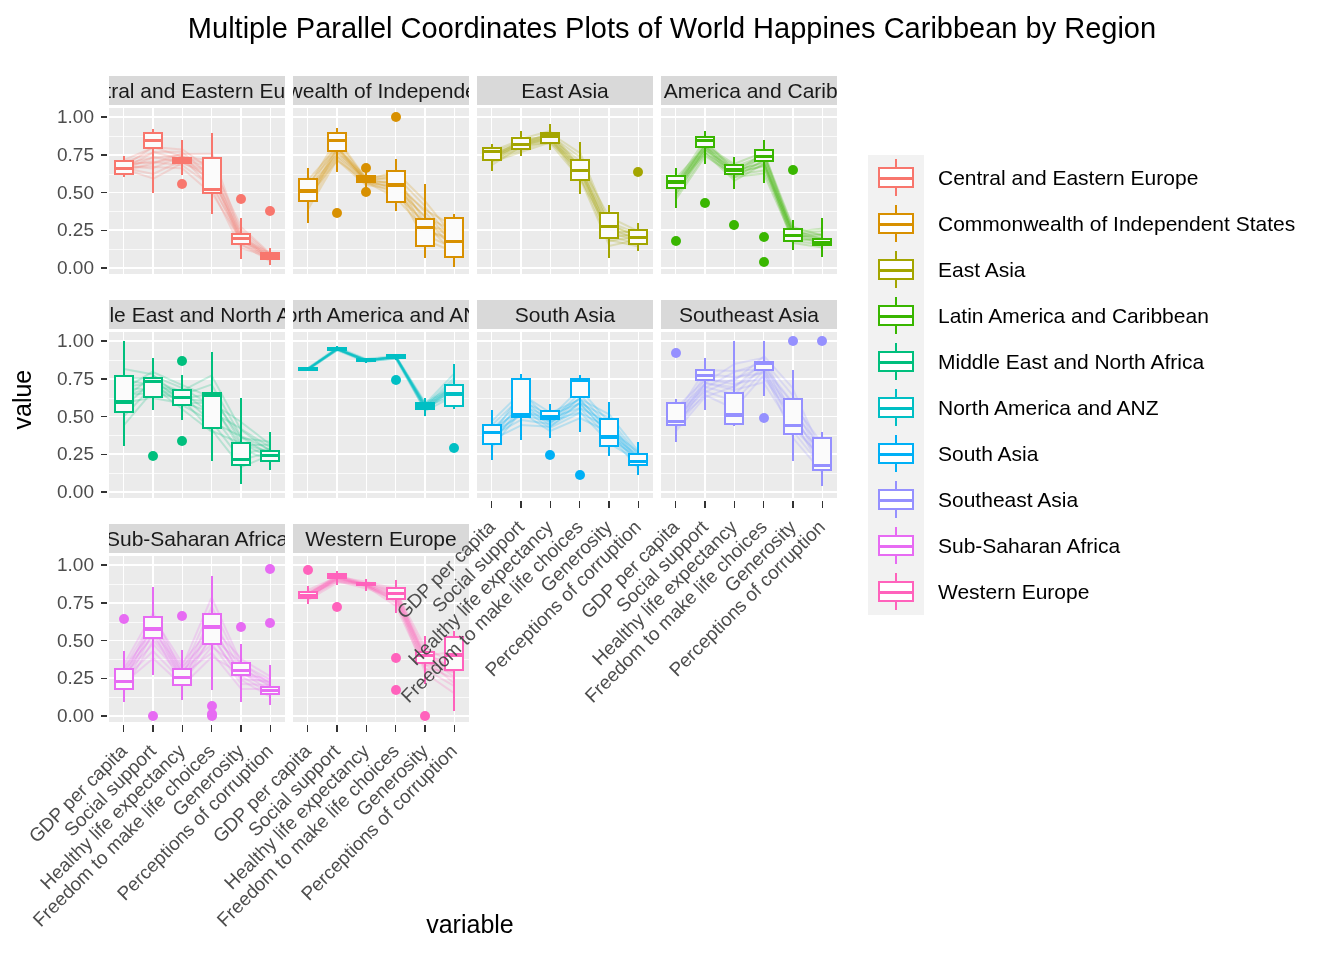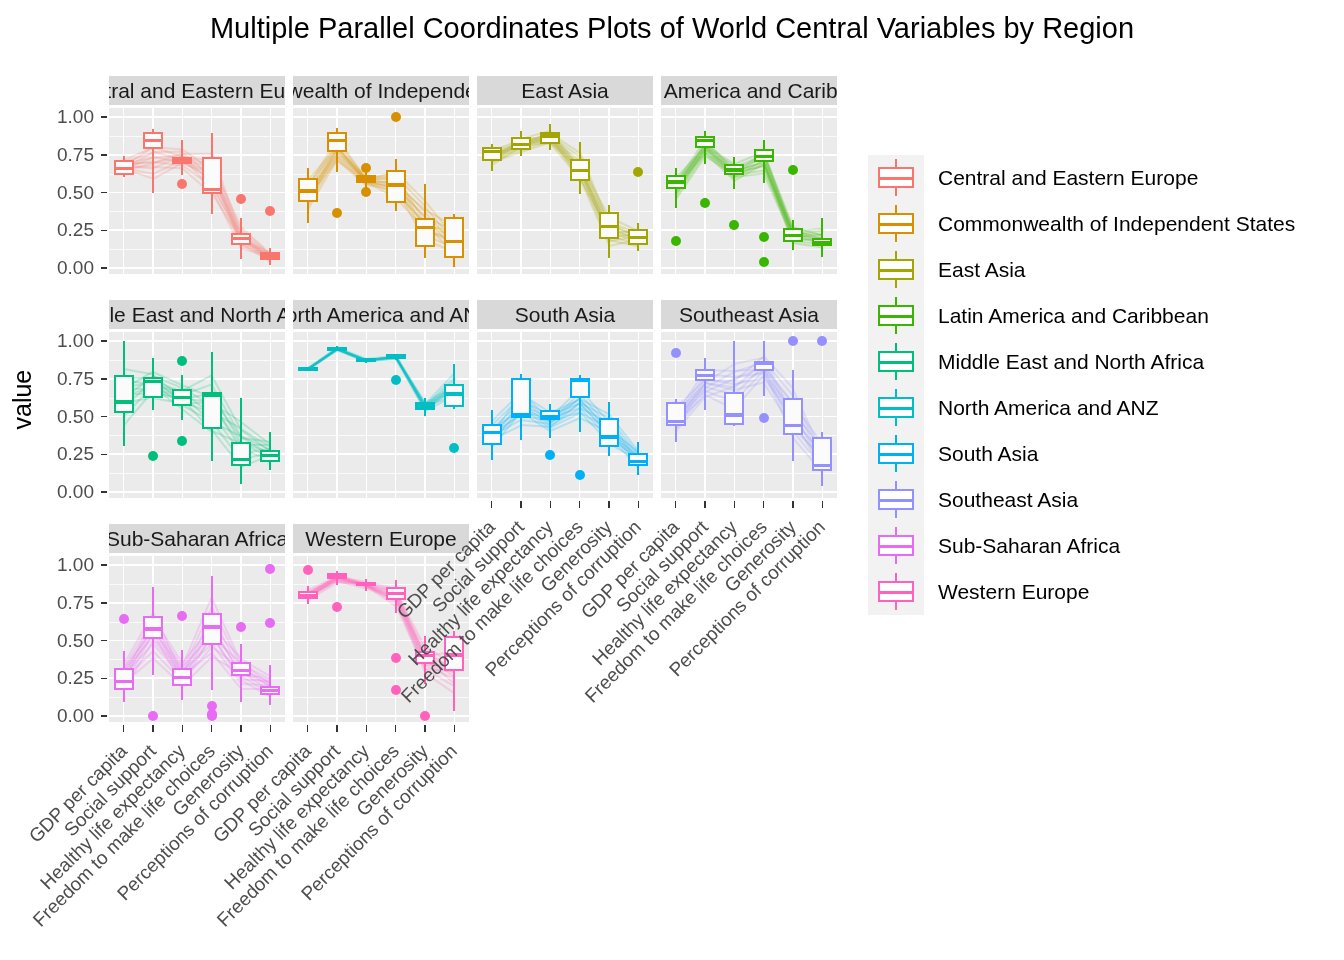--- a/index.html
+++ b/index.html
@@ -66,23 +66,24 @@
   .bp-out{position:absolute;width:10px;height:10px;border-radius:50%;}
   .pc-line{position:absolute;height:1.6px;transform-origin:0 50%;opacity:.22;}
   .xticklab{position:absolute;font-size:19px;color:#4d4d4d;white-space:nowrap;
             transform-origin:100% 50%;transform:rotate(-45deg);text-align:right;}
 </style>
 </head>
 <body>
 
 <div id="root">
 
-  <div class="plot-title">Multiple Parallel Coordinates Plots of World Central Variables by Region</div>
+  <div class="plot-title">Multiple Parallel Coordinates Plots of World Happines Caribbean by Region</div>
 
   <div class="ylab">value</div>
+  <div class="xlab">variable</div>
 
   <div id="panels-layer">
       <div class="strip" style="left: 109px; top: 76px; width: 176px; height: 29px;">
         <span>Central and Eastern Europe</span>
       </div>
       <div class="panel" style="left: 109px; top: 108px; width: 176px; height: 166px;">
         <div class="gridline-major" style="left: 0px; width: 176px; height: 1.6px; top: 159.164px;"></div>
         <div class="gridline-major" style="left: 0px; width: 176px; height: 1.6px; top: 121.436px;"></div>
         <div class="gridline-major" style="left: 0px; width: 176px; height: 1.6px; top: 83.7091px;"></div>
         <div class="gridline-major" style="left: 0px; width: 176px; height: 1.6px; top: 45.9818px;"></div>

